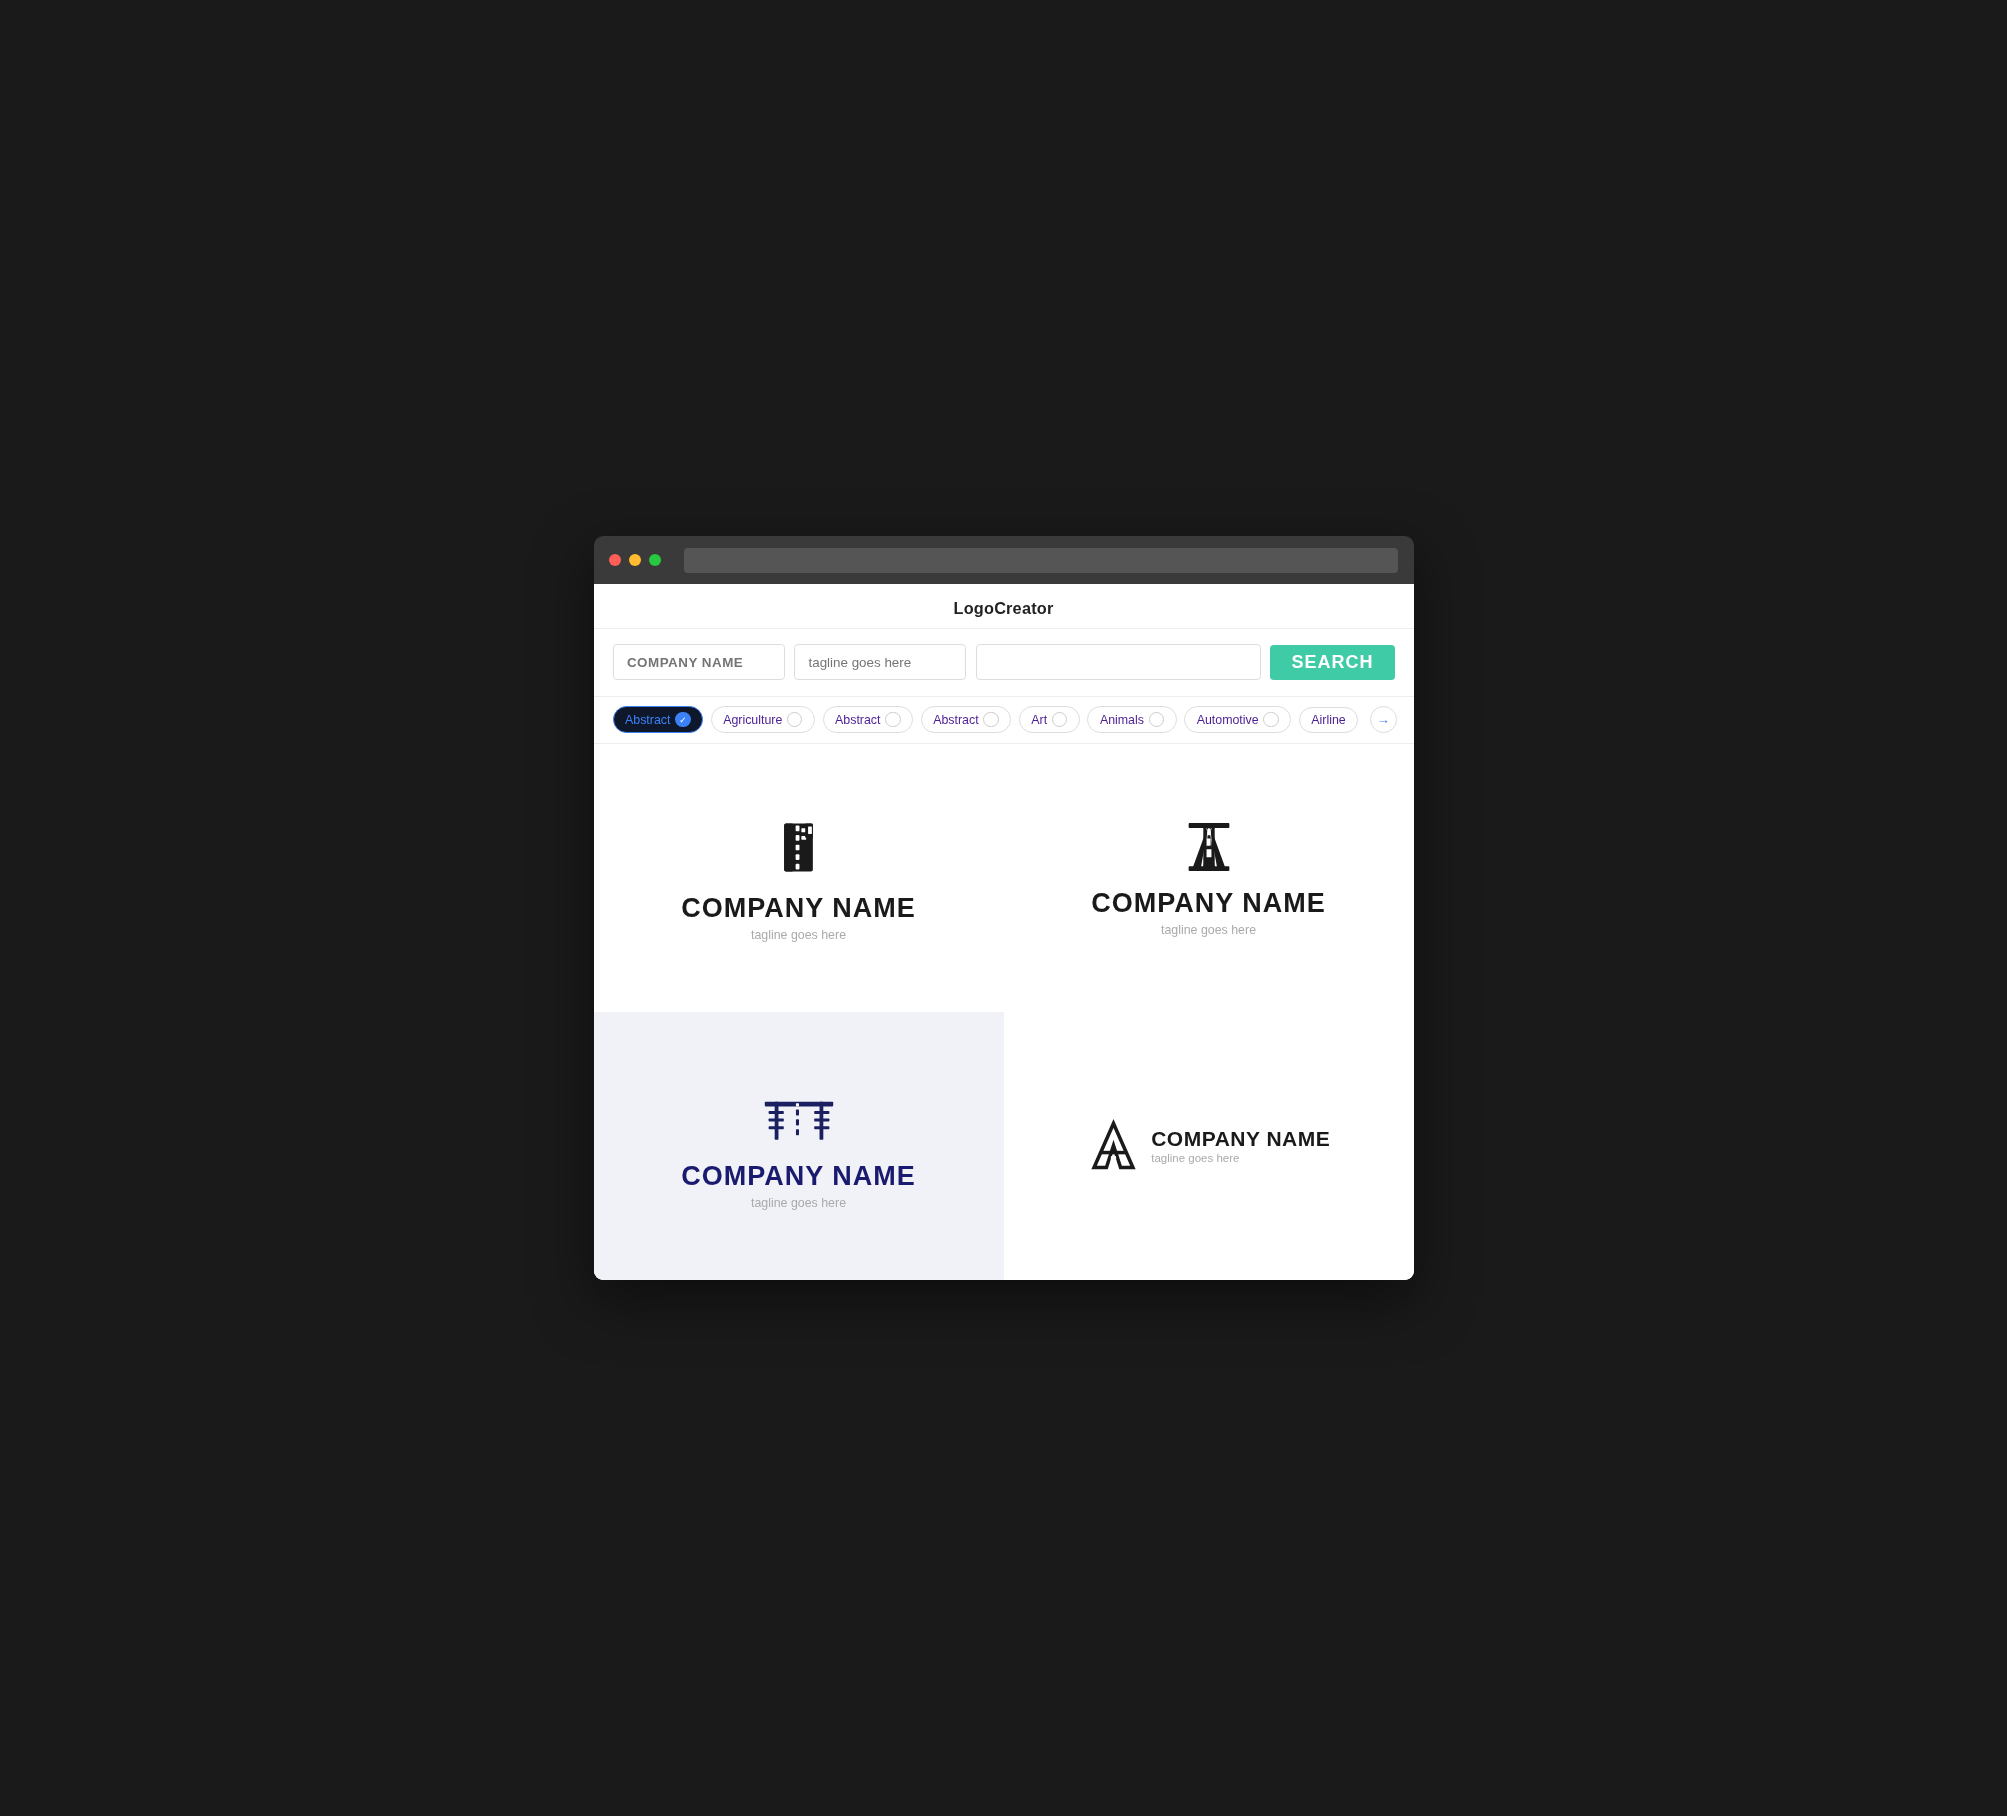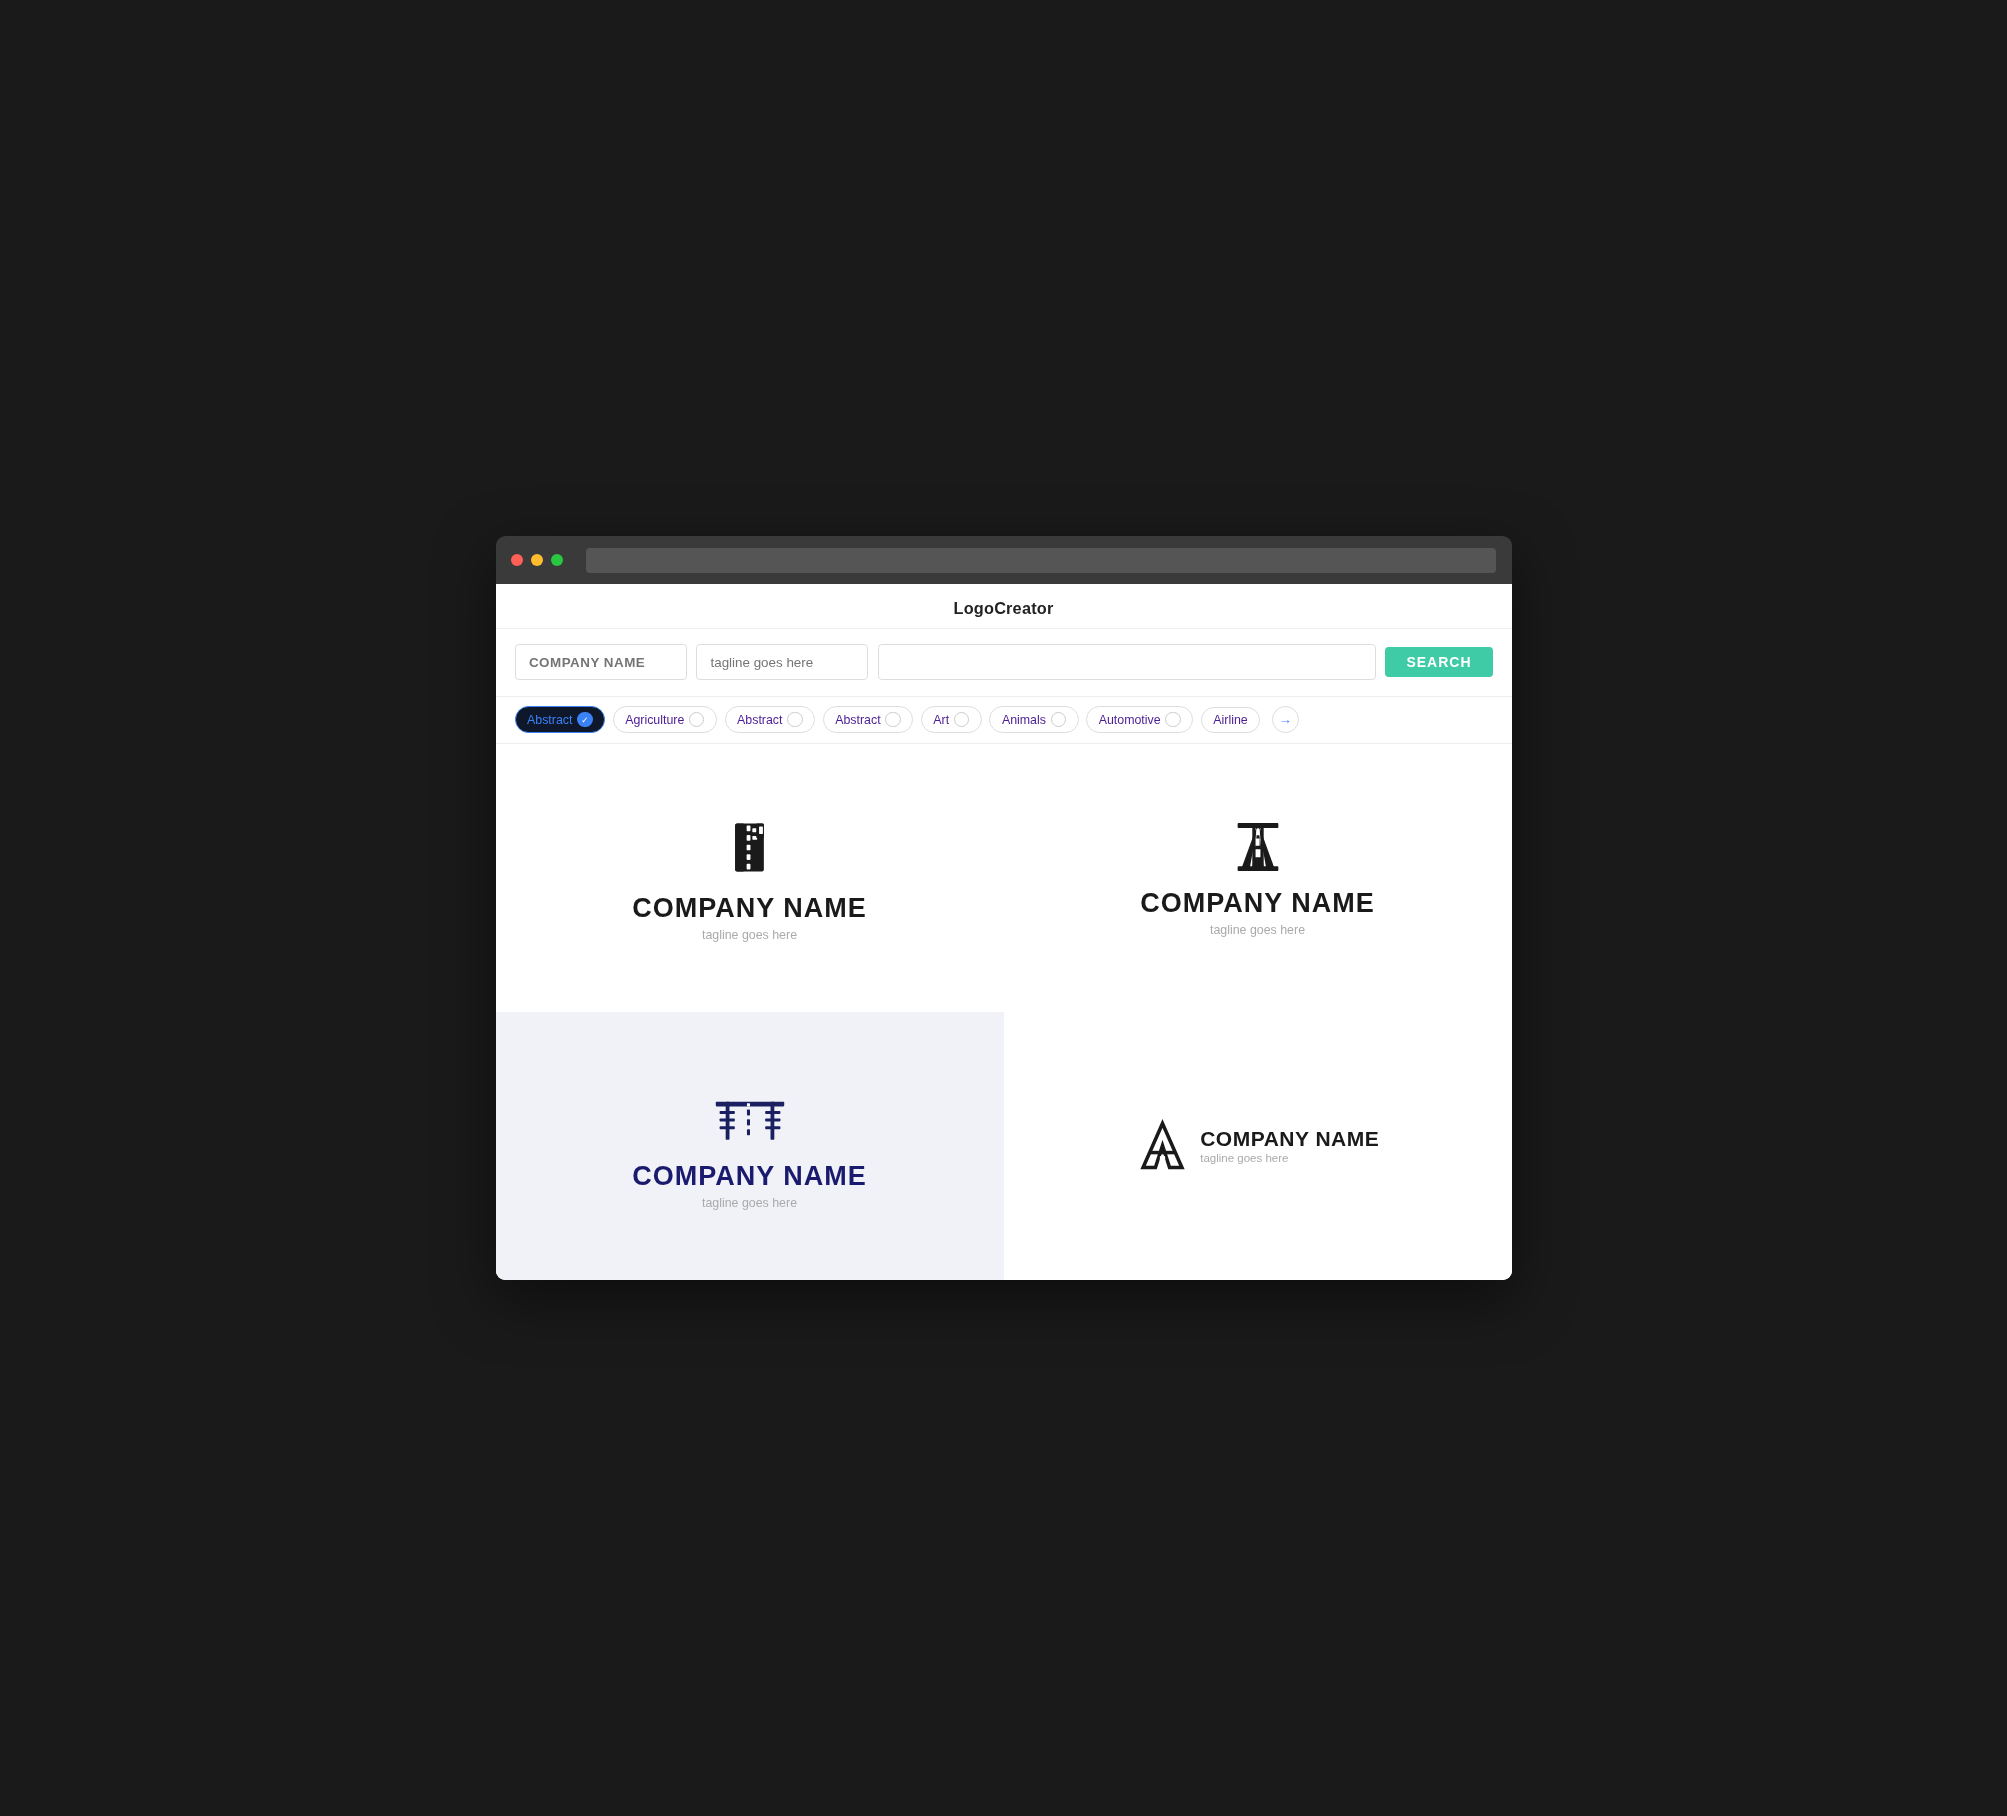--- a/index.html
+++ b/index.html
@@ -5,21 +5,21 @@
     * { box-sizing: border-box; margin: 0; padding: 0; }
     body {
       background: #1a1a1a;
       display: flex;
       justify-content: center;
       align-items: center;
       min-height: 100vh;
       font-family: -apple-system, BlinkMacSystemFont, 'Segoe UI', sans-serif;
     }
     .browser-window {
-      width: 1016px;
+      width: 820px;
       border-radius: 9.6px;
       overflow: hidden;
       box-shadow: 0 19px 57px rgba(0,0,0,0.5);
     }
     .browser-titlebar {
       background: #3a3a3a;
       padding: 11.5px 15.3px;
       display: flex;
       align-items: center;
       gap: 7.6px;
@@ -80,21 +80,21 @@
     }
     .search-input.keyword {
       flex: 1;
     }
     .search-button {
       background: #3ecba5;
       color: #fff;
       border: none;
       border-radius: 3.8px;
       padding: 7px 21px;
-      font-size: 14px;
+      font-size: 18px;
       font-weight: 700;
       letter-spacing: 1px;
       cursor: pointer;
       white-space: nowrap;
     }
     .category-bar {
       display: flex;
       align-items: center;
       padding: 9.6px 19px;
       gap: 7.6px;

